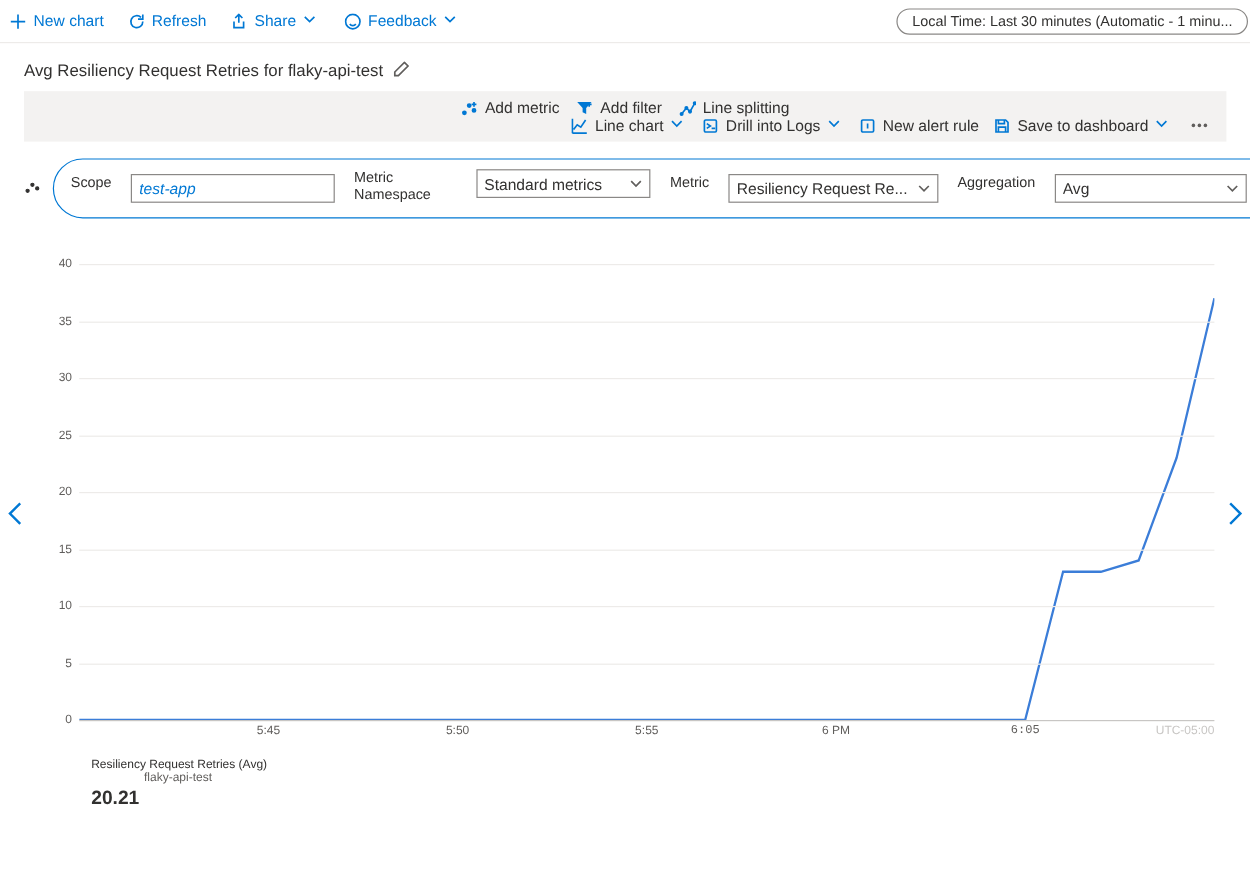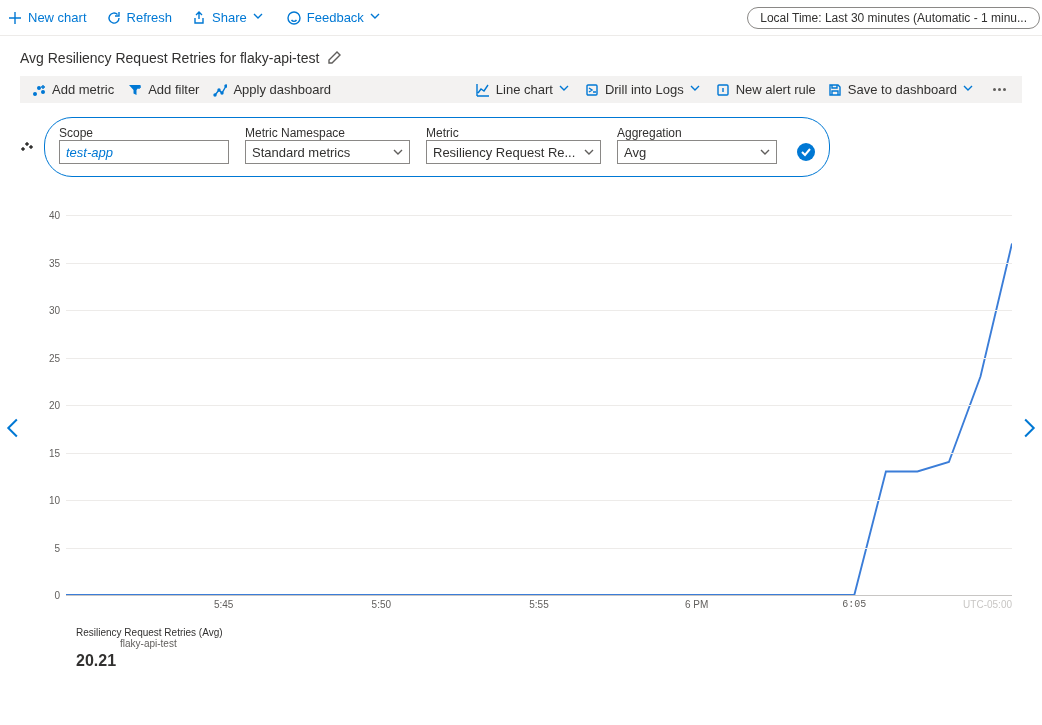--- a/index.html
+++ b/index.html
@@ -11,35 +11,35 @@
     .top-toolbar .spacer { flex: 1; }
     .tb-btn { display: flex; align-items: center; gap: 6px; color: #0078d4; cursor: pointer; padding: 4px 6px; font-size: 13px; }
     .tb-btn svg { width: 14px; height: 14px; stroke: #0078d4; fill: none; stroke-width: 1.4; }
     .time-pill { border: 1px solid #8a8886; border-radius: 14px; padding: 3px 12px; font-size: 12px; color: #323130; max-width: 310px; white-space: nowrap; overflow: hidden; text-overflow: ellipsis; }
 
     
     .chart-title-row { display: flex; align-items: center; gap: 8px; padding: 14px 20px 10px; font-size: 14px; color: #323130; }
     .chart-title-row svg { width: 14px; height: 14px; stroke: #605e5c; fill: none; stroke-width: 1.4; }
 
     
-    .action-bar { background: #f3f2f1; display: flex; align-items: center; padding: 6px 12px; margin: 0 20px; font-size: 13px; }
+    .action-bar { background: #f3f2f1; display: flex; align-items: center; padding: 6px 12px; margin: 0 20px; font-size: 13px; flex-direction: column; }
     .action-bar .left { display: flex; gap: 14px; align-items: center; }
     .action-bar .right { display: flex; gap: 12px; align-items: center; margin-left: auto; }
     .ab-item { display: flex; align-items: center; gap: 6px; cursor: pointer; color: #323130; }
     .ab-item svg { width: 14px; height: 14px; stroke: #0078d4; fill: none; stroke-width: 1.4; }
     .ab-item-drill svg { stroke: #0078d4; }
     .chev { width: 10px; height: 10px; }
     .more-dots { display: flex; gap: 2px; padding: 0 4px; cursor: pointer; }
     .more-dots span { width: 3px; height: 3px; background: #605e5c; border-radius: 50%; }
 
     
     .picker-row { display: flex; align-items: center; padding: 14px 20px 8px; gap: 10px; }
     .picker-preicon svg { width: 14px; height: 14px; stroke: #323130; fill: #323130; }
     .picker { border: 1px solid #0078d4; border-radius: 28px; padding: 8px 14px 12px; display: flex; gap: 16px; align-items: flex-end; position: relative; }
-    .picker-col { display: flex; flex-direction: column; gap: 0; }
+    .picker-col { display: flex; flex-direction: row; gap: 16px; }
     .picker-col label { font-size: 12px; color: #323130; }
     .pk-input, .pk-select { height: 24px; border: 1px solid #8a8886; background: #fff; padding: 2px 24px 2px 6px; font-size: 13px; position: relative; display: flex; align-items: center; }
     .pk-input { color: #0078d4; width: 170px; font-style: italic; }
     .pk-select { color: #323130; }
     .pk-select.ns { width: 165px; }
     .pk-select.metric { width: 175px; }
     .pk-select.agg { width: 160px; }
     .pk-select .sel-chev { position: absolute; right: 6px; top: 50%; transform: translateY(-50%); width: 10px; height: 10px; stroke: #605e5c; fill: none; stroke-width: 1.4; }
     .pk-select span { white-space: nowrap; overflow: hidden; text-overflow: ellipsis; }
     .pk-check { width: 18px; height: 18px; background: #0078d4; border-radius: 50%; display: flex; align-items: center; justify-content: center; margin-left: 4px; margin-bottom: 3px; }
@@ -137,21 +137,21 @@
       <span>Add filter</span>
     </div>
     <div class="ab-item">
       <svg>
           <path d="M2 12l4-5 3 3 4-7"></path>
           <circle cx="2" cy="12" r="1" fill="#0078d4"></circle>
           <circle cx="6" cy="7" r="1" fill="#0078d4"></circle>
           <circle cx="9" cy="10" r="1" fill="#0078d4"></circle>
           <circle cx="13" cy="3" r="1" fill="#0078d4"></circle>
         </svg>
-      <span>Apply dashboard</span>
+      <span>Line splitting</span>
     </div>
   </div>
   <div class="right">
     <div class="ab-item">
       <svg>
           <path d="M1 13h12M1 1v12M2 10l3-4 3 2 4-6"></path>
         </svg>
       <span>Line chart</span>
       <svg class="chev">
           <path d="M1 3l4 4 4-4"></path>

